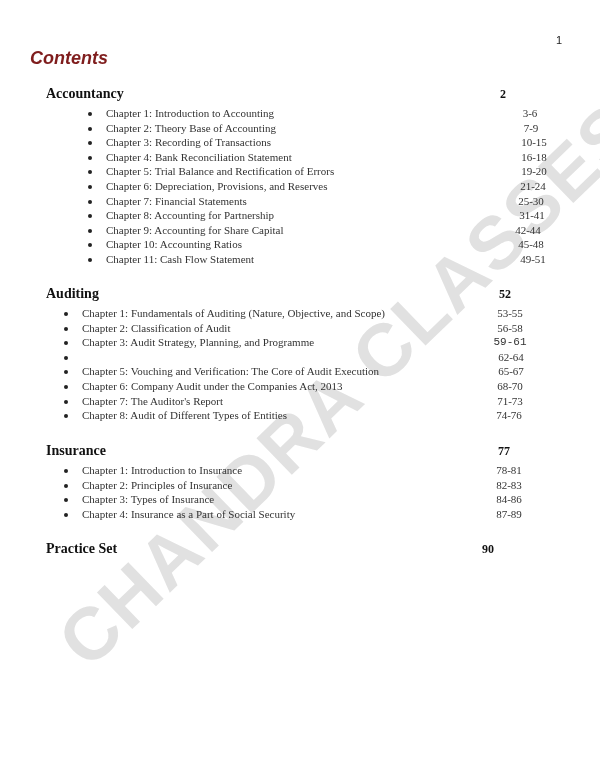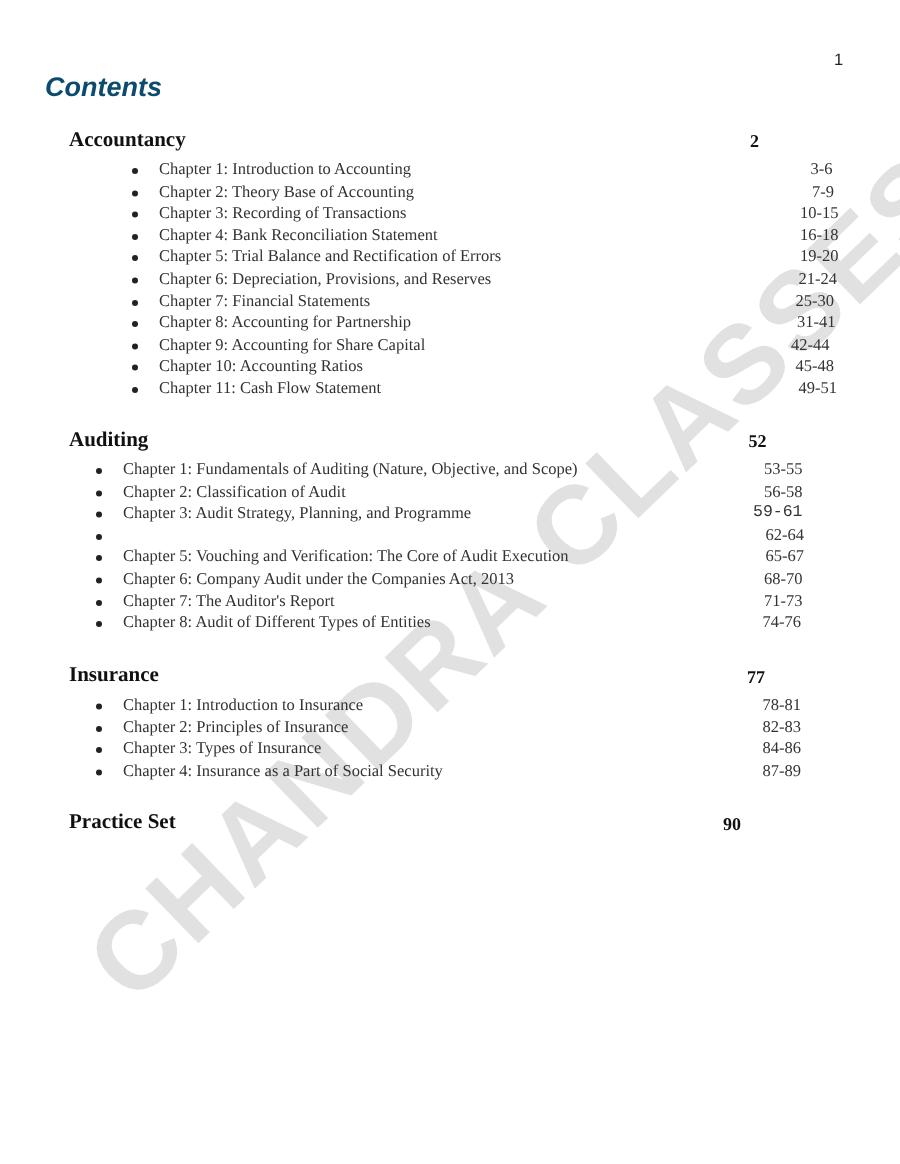--- a/index.html
+++ b/index.html
@@ -1,27 +1,27 @@
 <!DOCTYPE html>
 <html><head>
 <meta charset="utf-8">
 <style>
   html, body { margin:0; padding:0; background:#ffffff; }
   body { width:600px; height:776px; position:relative; overflow:hidden; color:#1a1a1a; font-family:"DejaVu Serif", serif; }
   .page-number { position:absolute; left:556px; top:34px; font-family:"Liberation Sans", sans-serif; font-size:11px; color:#222; }
-  .title { position:absolute; left:30px; top:48px; font-family:"Liberation Sans", sans-serif; font-style:italic; font-weight:bold; font-size:18px; color:#0c4a6e; margin:0; }
+  .title { position:absolute; left:30px; top:48px; font-family:"Liberation Sans", sans-serif; font-style:italic; font-weight:bold; font-size:18px; color:#7f1d1d; margin:0; }
   .section { position:absolute; left:16px; width:600px; }
   .section-head { position:relative; height:20px; }
   .section-title { position:absolute; left:30px; top:0; font-family:"Liberation Serif", serif; font-weight:bold; font-size:14px; color:#111; }
   .section-page { position:absolute; top:1px; font-family:"Liberation Serif", serif; font-weight:bold; font-size:12px; color:#111; }
   .items { position:relative; margin:0; padding:0; list-style:none; }
   .item { position:relative; height:14.6px; }
   .bullet { position:absolute; left:48px; top:5px; width:4px; height:4px; border-radius:50%; background:#222; }
   .item-label { position:absolute; left:66px; top:0; font-family:"Liberation Serif", serif; font-size:11px; color:#333; white-space:nowrap; }
-  .item-pages { position:absolute; top:0; font-family:"Liberation Serif", serif; font-size:11px; color:#333; width:50px; text-align:right; }
+  .item-pages { position:absolute; top:0; font-family:"Liberation Serif", serif; font-size:11px; color:#333; width:50px; text-align:center; }
   .watermark { position:absolute; left:-30px; top:360px; width:720px; text-align:center; font-family:"Liberation Sans", sans-serif; font-weight:bold; font-size:74px; letter-spacing:2px; color:#dcdcdc; transform:rotate(-44deg); transform-origin:center center; opacity:0.85; pointer-events:none; white-space:nowrap; }
 </style>
 </head>
 <body>
 
 <div class="watermark">CHANDRA CLASSES</div>
 
 <div class="page-number">1</div>
 <h1 class="title">Contents</h1>
 

